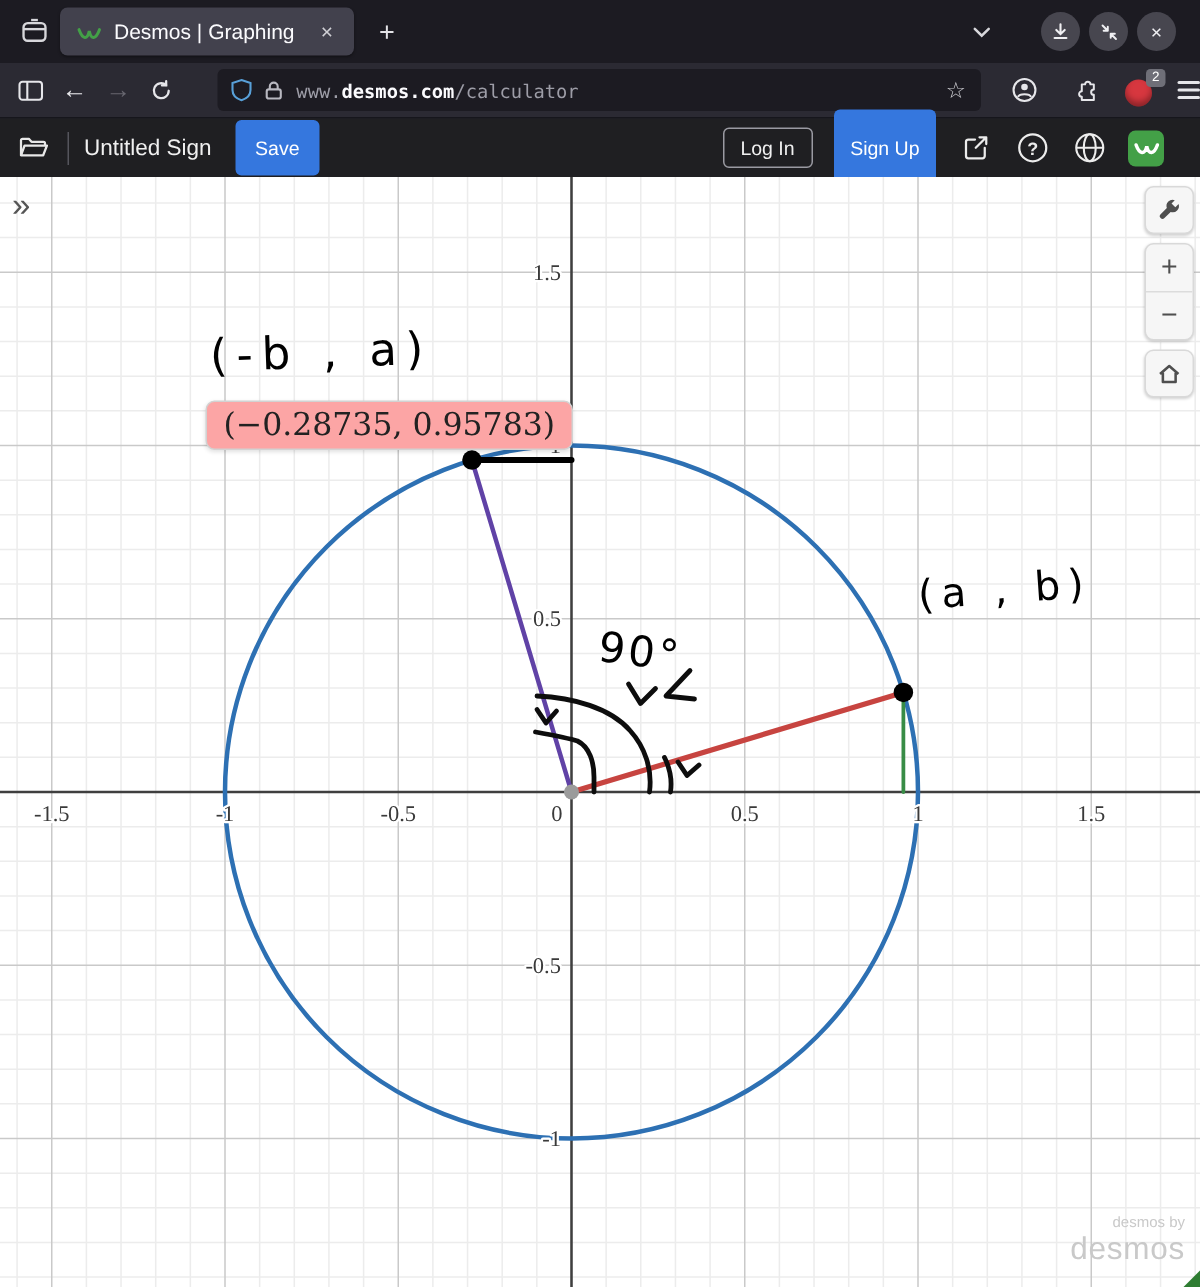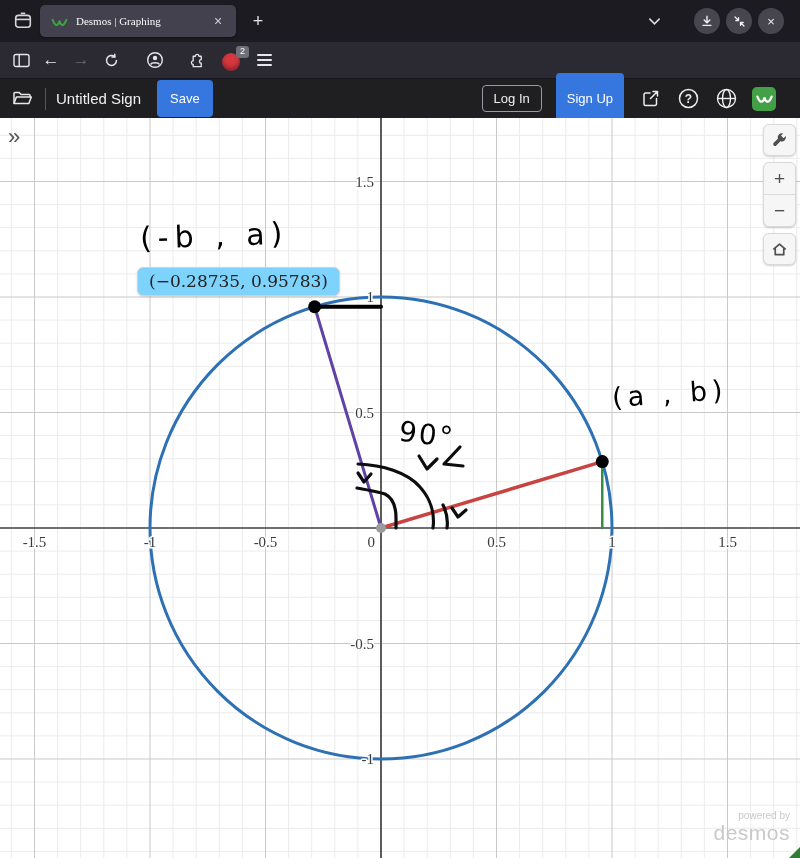--- a/index.html
+++ b/index.html
@@ -6,21 +6,21 @@
   html,body { background:#1c1b22; }
   .screen { position:relative; width:800px; height:858px; overflow:hidden;
             font-family:"Liberation Sans", sans-serif; background:#1c1b22; }
 
   
   .tabstrip { position:relative; height:42px; background:#1c1b22; display:flex; align-items:center; }
   .fxview-btn { width:30px; height:30px; margin-left:8px; border-radius:5px; display:flex; align-items:center; justify-content:center; color:#d7d7db; }
   .tab { position:relative; margin-left:2px; width:196px; height:32px; background:#42414d; border-radius:5px;
          display:flex; align-items:center; color:#fbfbfe; box-shadow:0 1px 2px rgba(0,0,0,.4); }
   .tab .favicon { margin-left:11px; width:17px; height:17px; }
-  .tab .tab-title { margin-left:8px; font-size:11px; white-space:nowrap; overflow:hidden; flex:1;font-family:Liberation Serif, serif; }
+  .tab .tab-title { margin-left:8px; font-size:14px; white-space:nowrap; overflow:hidden; flex:1; }
   .tab-close { margin-right:8px; width:20px; height:20px; border-radius:4px; color:#cfcfd4; font-size:14px;
                display:flex; align-items:center; justify-content:center; }
   .newtab { margin-left:8px; width:28px; height:28px; border-radius:5px; color:#e2e2e6; font-size:18px;
             display:flex; align-items:center; justify-content:center; }
   .tabs-chevron { position:absolute; left:640px; top:7px; width:28px; height:28px; color:#d7d7db;
                   display:flex; align-items:center; justify-content:center; }
   .winbtns { position:absolute; right:16px; top:8px; display:flex; gap:6px; }
   .winbtn { width:26px; height:26px; border-radius:50%; background:#47464f; color:#f0f0f3;
             display:flex; align-items:center; justify-content:center; font-size:13px; }
 
@@ -70,22 +70,22 @@
                 background:none; border:none; font-family:inherit; }
   .tools { position:absolute; left:763px; top:6px; width:33px; display:flex; flex-direction:column; gap:6px; }
   .toolbtn { width:33px; height:32px; background:#f6f6f6; border:1px solid #d9d9d9; border-radius:6px;
              color:#4f4f4f; display:flex; align-items:center; justify-content:center;
              box-shadow:0 1px 2px rgba(0,0,0,.18); font-size:19px; }
   .zoomstack { width:33px; background:#f6f6f6; border:1px solid #d9d9d9; border-radius:6px;
                box-shadow:0 1px 2px rgba(0,0,0,.18); overflow:hidden; }
   .zoomstack .toolbtn { border:none; border-radius:0; box-shadow:none; background:transparent; width:31px; height:31px; }
   .zoomstack .zdiv { height:1px; background:#dcdcdc; }
 
-  .ptlabel { position:absolute; background:#7dd3fc; border:1px solid #d2d2d2; border-radius:6px;
-             padding:3px 11px 4px; font-family:"DejaVu Serif", serif; font-size:17px; color:#222;
+  .ptlabel { position:absolute; background:#fca5a5; border:1px solid #d2d2d2; border-radius:6px;
+             padding:3px 11px 4px; font-family:"DejaVu Serif", serif; font-size:21px; color:#222;
              box-shadow:0 1px 3px rgba(0,0,0,.12); white-space:nowrap; }
   .hw { position:absolute; color:#000; font-family:"DejaVu Sans", sans-serif; white-space:nowrap; }
   .hw1 { left:140px; top:100px; font-size:30px; transform:rotate(-2deg); letter-spacing:6px; }
   .hw2 { left:612px; top:260px; font-size:27px; transform:rotate(-4deg); letter-spacing:5px; }
   .hw3 { left:399px; top:300px; font-size:28px; transform:rotate(7deg); letter-spacing:2px; }
 
   .watermark { position:absolute; right:10px; bottom:14px; text-align:right; color:#c9c9c9; line-height:1.05; }
   .watermark .wm-small { font-size:10px; }
   .watermark .wm-big { font-size:21px; letter-spacing:.5px; }
   .corner-tri { position:absolute; right:0; bottom:0; width:0; height:0;
@@ -139,20 +139,32 @@
           <line x1="6.2" y1="1.5" x2="6.2" y2="13.5"></line>
       </svg>
     </div>
     <div class="nav-icon">←</div>
     <div class="nav-icon disabled">→</div>
     <div class="nav-icon">
       <svg width="15" height="15" viewBox="0 0 16 16" fill="none" stroke="currentColor" stroke-width="1.6" stroke-linecap="round">
         <path d="M13.3 8 A5.3 5.3 0 1 1 11.5 4"></path>
           <path d="M11.5 1.2 v3 h-3" fill="none"></path>
       </svg>
+    </div>
+    <div class="urlbar">
+      <svg width="16" height="16" viewBox="0 0 16 16" fill="none" stroke="#58a0d8" stroke-width="1.4">
+        <path d="M8 1.4 L14 3.4 V8 C14 11.8 11.2 13.8 8 14.8 C4.8 13.8 2 11.8 2 8 V3.4 Z"></path>
+      </svg>
+      <span class="sep"></span>
+      <svg width="15" height="15" viewBox="0 0 16 16" fill="none" stroke="#b8b8c0" stroke-width="1.5">
+        <rect x="3" y="7" width="10" height="6.5" rx="1.5"></rect>
+          <path d="M5.2 7 V5 a2.8 2.8 0 0 1 5.6 0 V7"></path>
+      </svg>
+      <span class="url-text"><span class="url-www">www.</span><span class="url-domain">desmos.com</span><span class="url-path">/calculator</span></span>
+      <span class="star">☆</span>
     </div>
     <div class="nav-right">
       <div class="nav-icon">
         <svg width="18" height="18" viewBox="0 0 18 18" fill="none" stroke="currentColor" stroke-width="1.4">
           <circle cx="9" cy="9" r="7.3"></circle>
             <circle cx="9" cy="7" r="2.2" fill="currentColor" stroke="none"></circle>
           <path d="M4.6 13.6 C5.6 11.2 12.4 11.2 13.4 13.6"></path>
         </svg>
       </div>
       <div class="nav-icon">
@@ -335,18 +347,18 @@
         <div class="toolbtn">−</div>
       </div>
       <div class="toolbtn">
         <svg width="17" height="17" viewBox="0 0 18 18" fill="none" stroke="currentColor" stroke-width="1.8" stroke-linejoin="round">
           <path d="M2.5 8.8 L9 3.2 l6.5 5.6 M4.5 8 v6.5 h9 V8"></path>
         </svg>
       </div>
     </div>
 
     <div class="watermark">
-      <div class="wm-small">powered by</div>
+      <div class="wm-small">desmos by</div>
       <div class="wm-big">desmos</div>
     </div>
     <div class="corner-tri"></div>
   </div>
 </div>
 
 </body></html>

